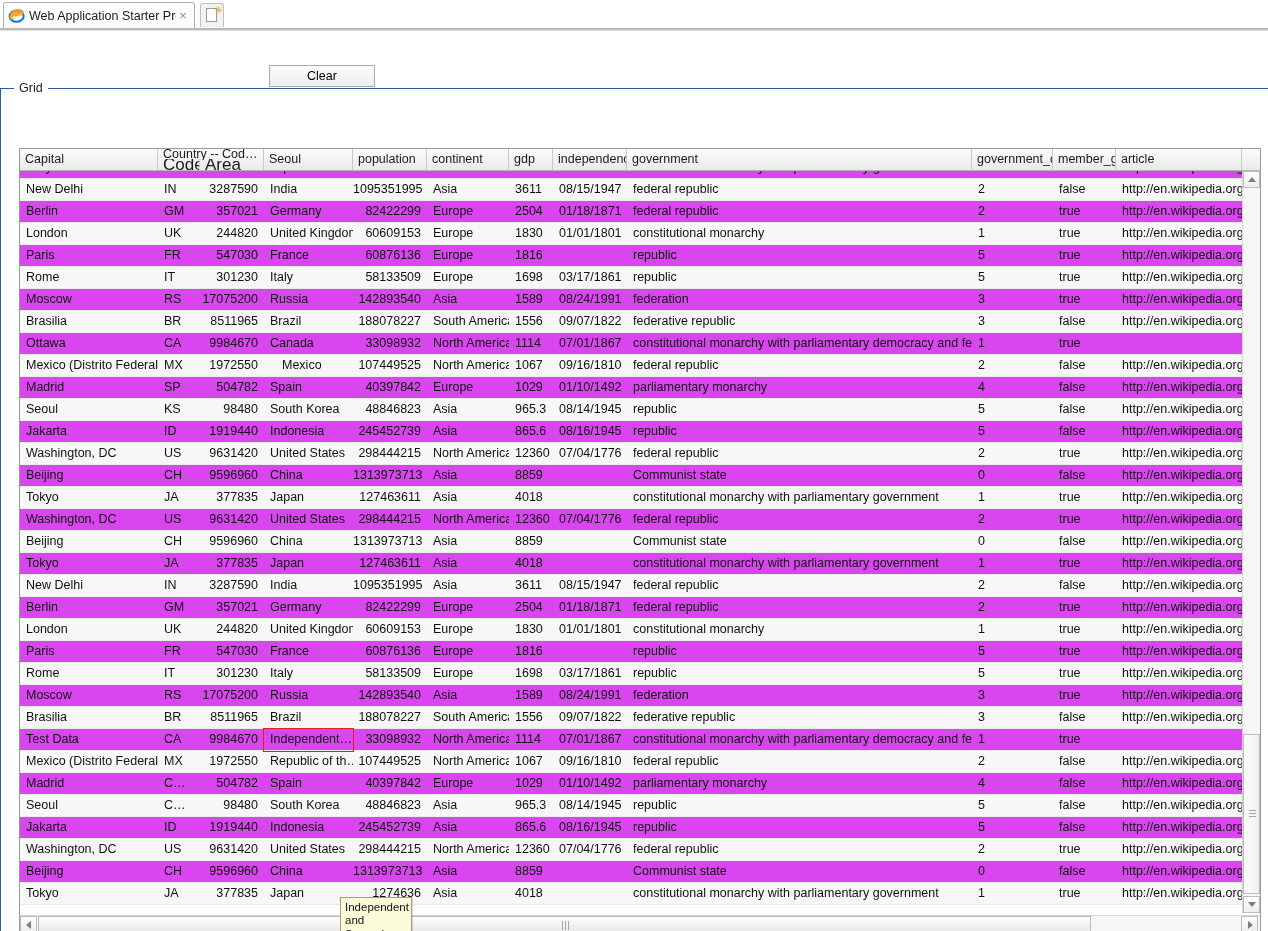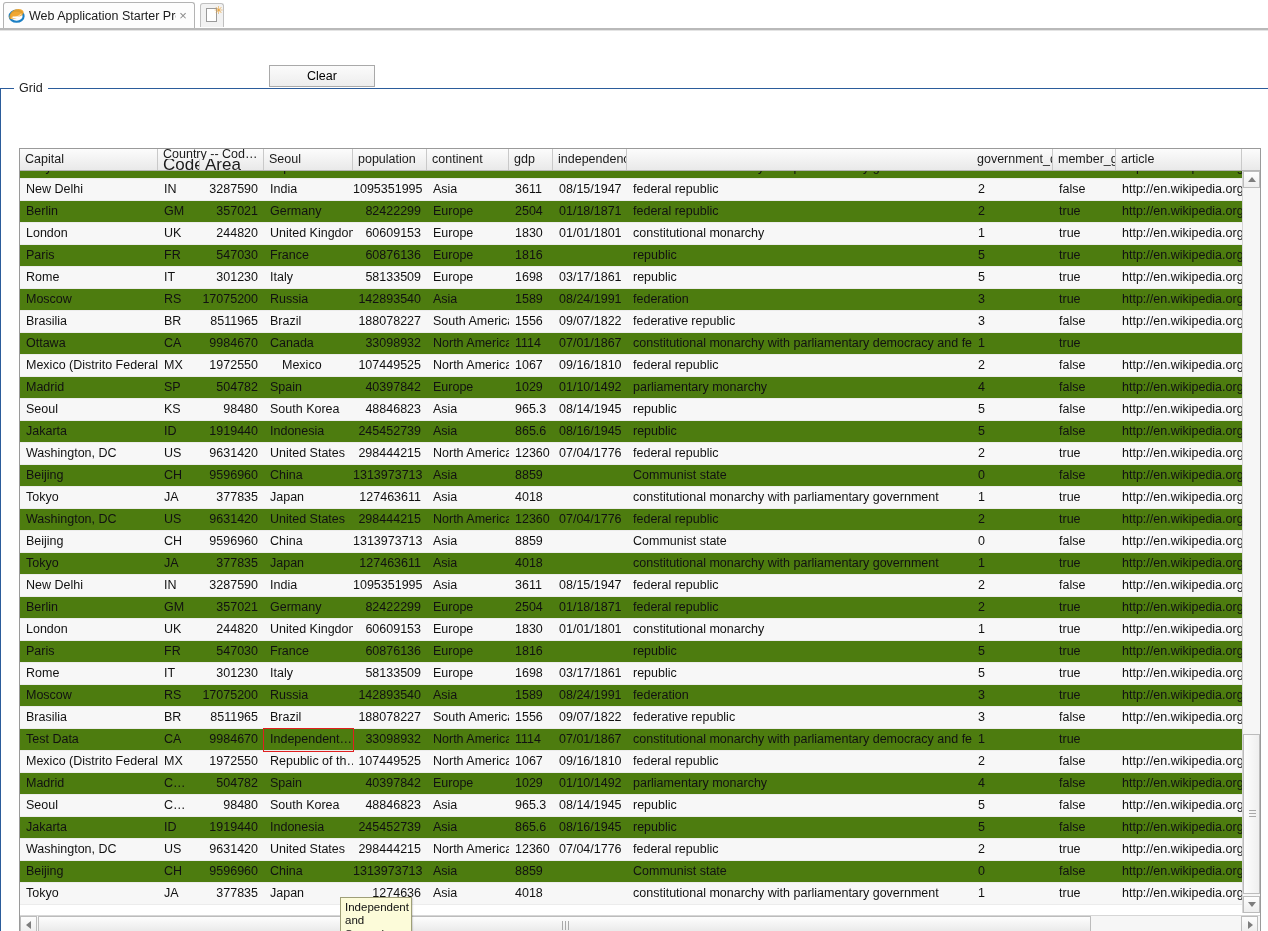--- a/index.html
+++ b/index.html
@@ -94,21 +94,21 @@
   }
   .hgroup .gsub.b{border-right:1px solid #c9c9c9;}
 
   
   #bodyview{
     position:absolute;left:0;top:22px;width:1222px;height:742px;overflow:hidden;
   }
   #rowstack{position:absolute;left:0;top:-14px;width:1222px;}
   .row{
     position:relative;height:22px;width:1222px;box-sizing:border-box;
-    border-bottom:1px solid #ececec;background:#4d7c0f;
+    border-bottom:1px solid #ececec;background:#d946ef;
   }
   .row.alt{background:#f7f7f7;}
   .cell{
     position:absolute;top:0;height:21px;line-height:21px;font-size:12.5px;
     color:#111;white-space:nowrap;overflow:hidden;box-sizing:border-box;
   }
   .cell.r{text-align:right;padding-right:6px;}
   .cell.l{padding-left:6px;}
   .sel-box{
     position:absolute;border:1px solid #e02020;box-sizing:border-box;z-index:9;
@@ -203,20 +203,21 @@
         <div class="hgroup" style="left: 138px; width: 106px;">
           <div class="gtop">Country -- Cod…</div>
           <div class="gsub b" style="left: 0px; width: 42px;">Code</div>
           <div class="gsub" style="left: 42px; width: 64px;">Area</div>
         </div>
         <div class="hcell" style="left: 244px; width: 89px;">Seoul</div>
         <div class="hcell" style="left: 333px; width: 74px;">population</div>
         <div class="hcell" style="left: 407px; width: 82px;">continent</div>
         <div class="hcell" style="left: 489px; width: 44px;">gdp</div>
         <div class="hcell" style="left: 533px; width: 74px;">independence</div>
+        <div class="hcell" style="left: 607px; width: 345px;">government</div>
         <div class="hcell" style="left: 952px; width: 81px;">government_desc</div>
         <div class="hcell" style="left: 1033px; width: 63px;">member_g8</div>
         <div class="hcell" style="left: 1096px; width: 126px;">article</div>
       </div>
 
     <div id="bodyview">
       <div id="rowstack">
           <div class="row">
             <div class="cell l" style="left: 0px; width: 138px;">Tokyo</div>
             <div class="cell l" style="left: 138px; width: 42px;">JA</div>

